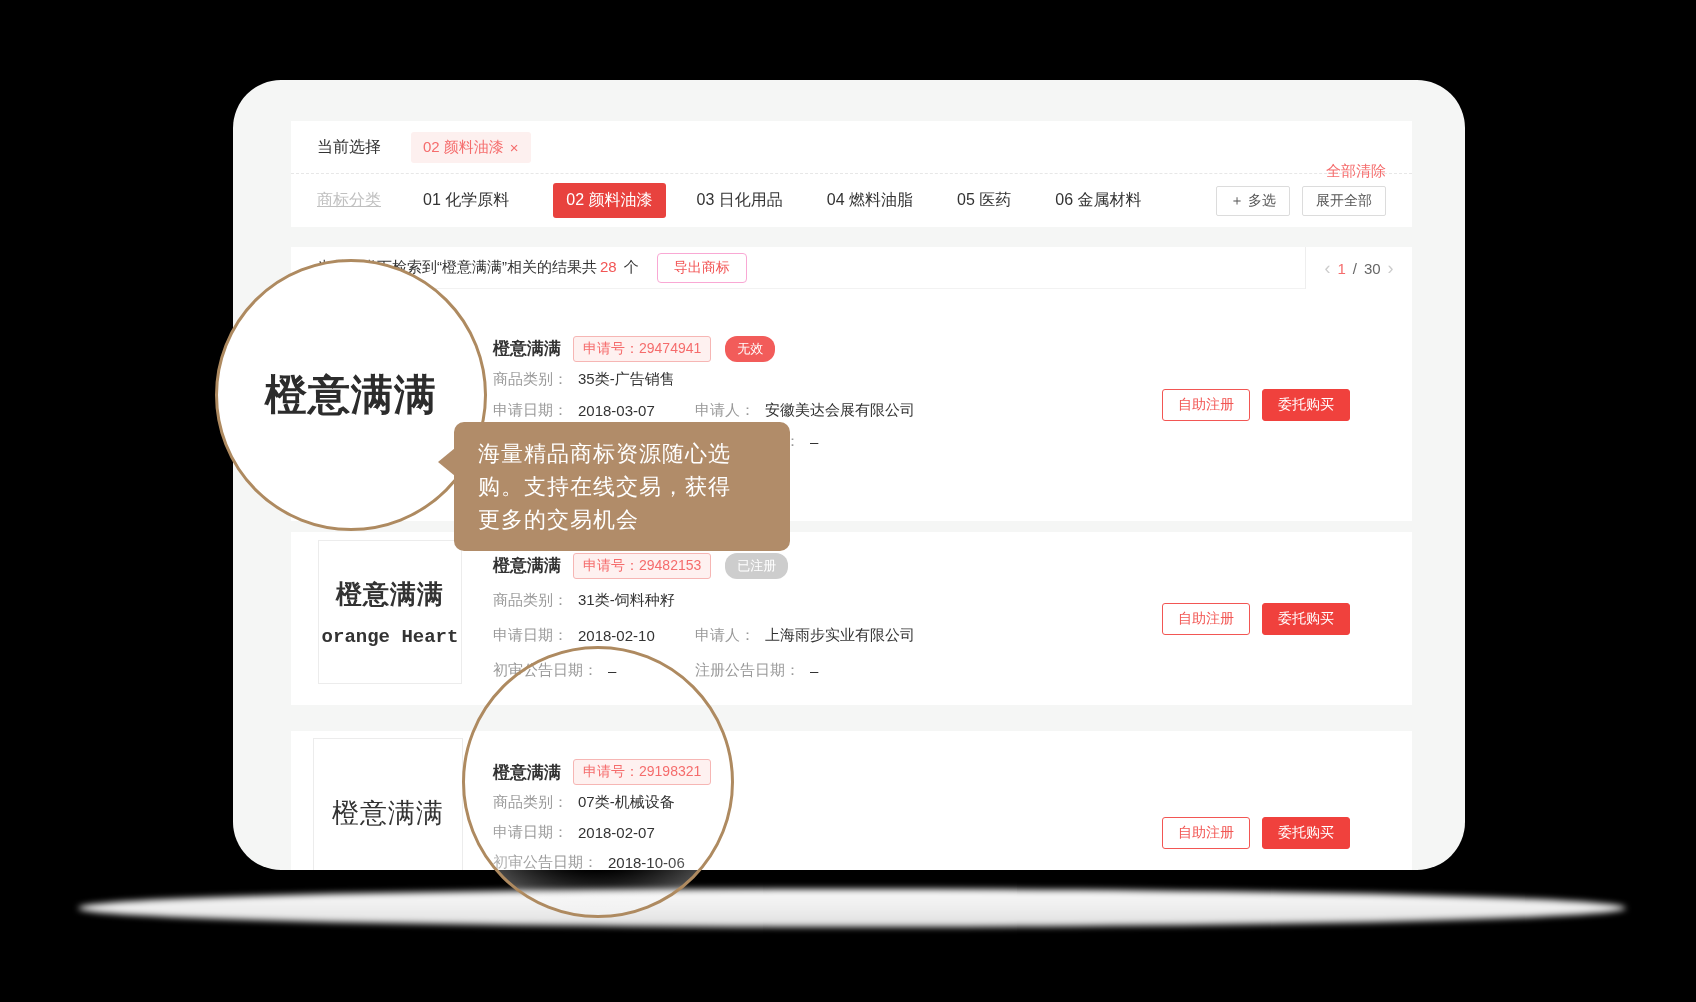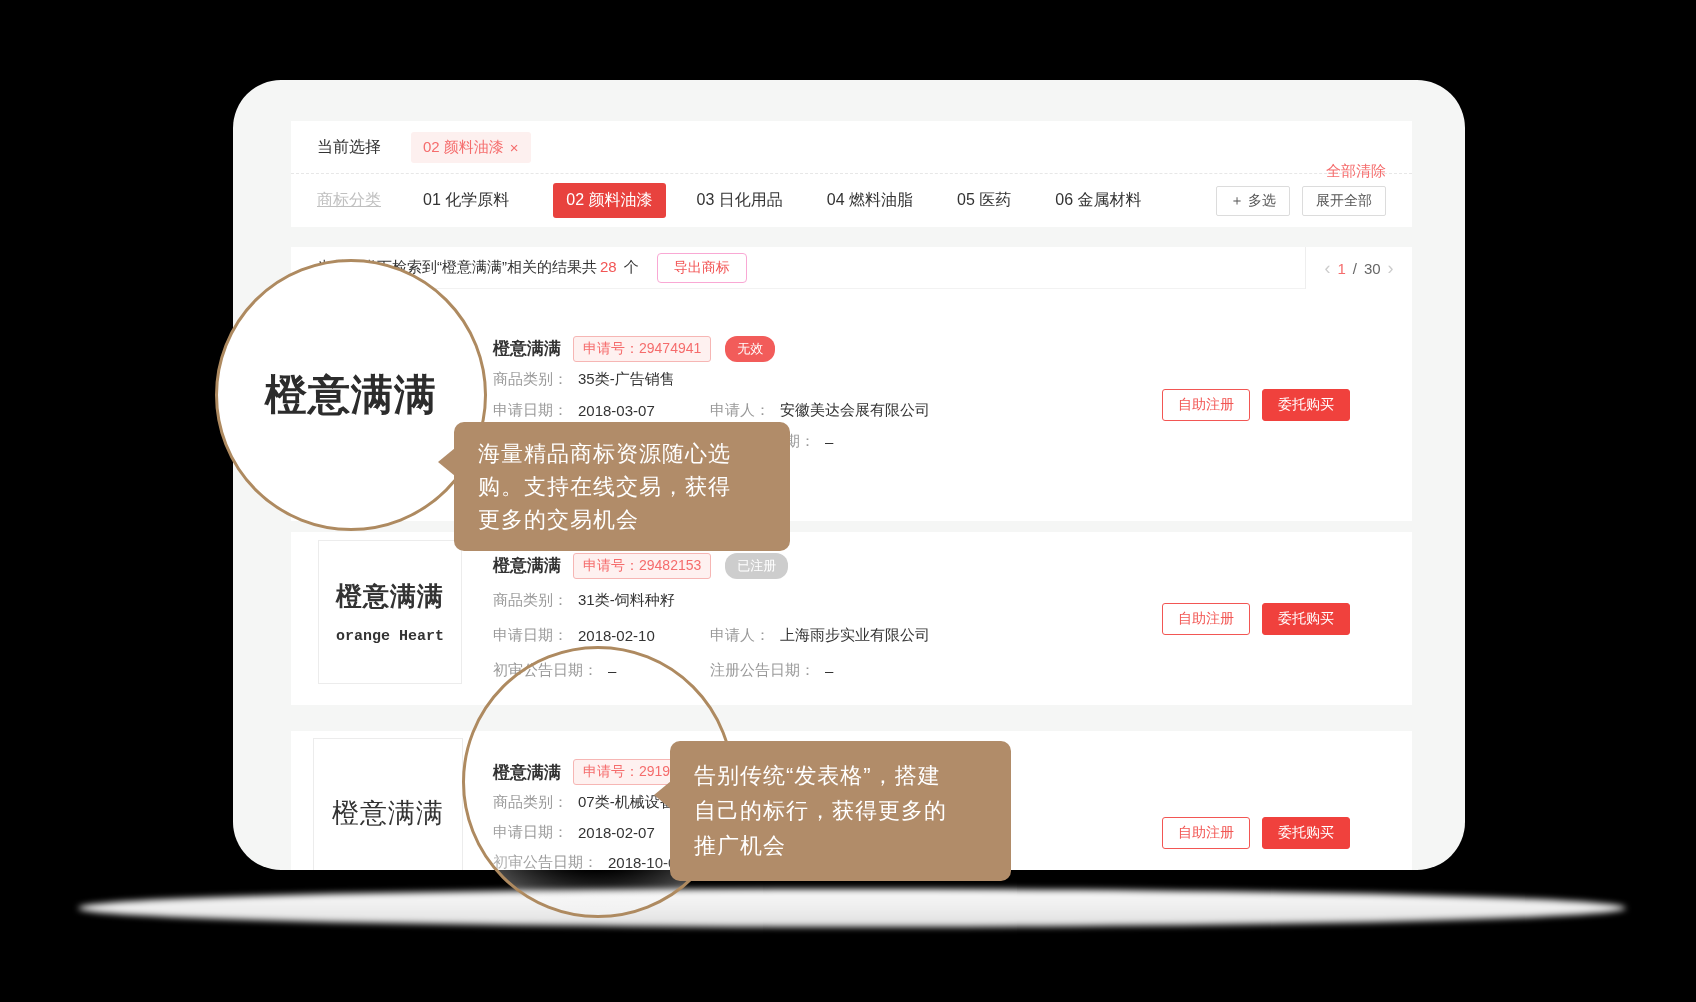--- a/index.html
+++ b/index.html
@@ -72,37 +72,37 @@
   .result-row { position: relative; height: 232px; }
   .row-panel { background: #fff; position: absolute; left: 58px; width: 1121px; }
   .row2 { top: 452px; height: 173px; }
   .row3 { top: 651px; height: 160px; }
   .mark-card {
     position: absolute; background: #fff; border: 1px solid #ececec;
     display: flex; flex-direction: column; align-items: center; justify-content: center;
   }
   .mark-main { font-size: 27px; color: #333; letter-spacing: 1px; }
   .mark-main.serif { font-family: "Liberation Serif", serif; font-weight: bold; font-size: 26px; }
-  .mark-sub { font-family: "Liberation Mono", monospace; font-weight: bold; font-size: 15px; color: #333; margin-top: 14px; }
+  .mark-sub { font-family: "Liberation Mono", monospace; font-weight: bold; font-size: 19px; color: #333; margin-top: 14px; }
   .details { position: absolute; left: 202px; }
   .line { position: relative; display: flex; align-items: center; font-size: 15px; }
   .r1 .line { height: 31px; }
   .r2 .line { height: 35px; }
   .r3 .line { height: 30px; }
   .mark-name { font-size: 17px; font-weight: bold; color: #333; }
   .appno-tag {
     margin-left: 12px; border: 1px solid #f6b6b4; background: #fef1f0; color: #f56c6c;
     font-size: 14px; padding: 3px 9px; border-radius: 3px; white-space: nowrap;
   }
   .badge { margin-left: 14px; font-size: 13px; color: #fff; padding: 4px 12px; border-radius: 12px; white-space: nowrap; }
   .badge.invalid { background: #f25c5a; }
   .badge.registered { background: #cdcdcd; }
   .fl { color: #999; margin-right: 10px; white-space: nowrap; }
   .fv { color: #333; white-space: nowrap; }
-  .col2 { position: absolute; left: 217px; display: flex; align-items: center; }
+  .col2 { position: absolute; left: 202px; display: flex; align-items: center; }
   .actions { position: absolute; right: 62px; top: 50%; transform: translateY(-50%); display: flex; gap: 12px; }
   .row3 .actions { top: 86px; transform: none; }
   .btn-outline {
     border: 1px solid #f25653; color: #f25653; background: #fff; font-size: 14px;
     padding: 6px 15px; border-radius: 3px; cursor: pointer; white-space: nowrap;
     font-family: "Liberation Sans", sans-serif;
   }
   .btn-solid {
     border: 1px solid #f0413d; background: #f0413d; color: #fff; font-size: 14px;
     padding: 6px 15px; border-radius: 3px; cursor: pointer; white-space: nowrap;
@@ -288,16 +288,13 @@
 
   </div>
 
   <div class="circle circle-1">
     <span class="mag-text">橙意满满</span>
   </div>
   <div class="tooltip tooltip-1">海量精品商标资源随心选
 购。支持在线交易，获得
 更多的交易机会</div>
   <div class="circle circle-2"></div>
-  <div class="tooltip tooltip-2">告别传统“发表格”，搭建
-自己的标行，获得更多的
-推广机会</div>
 </div>
 
 </body></html>

